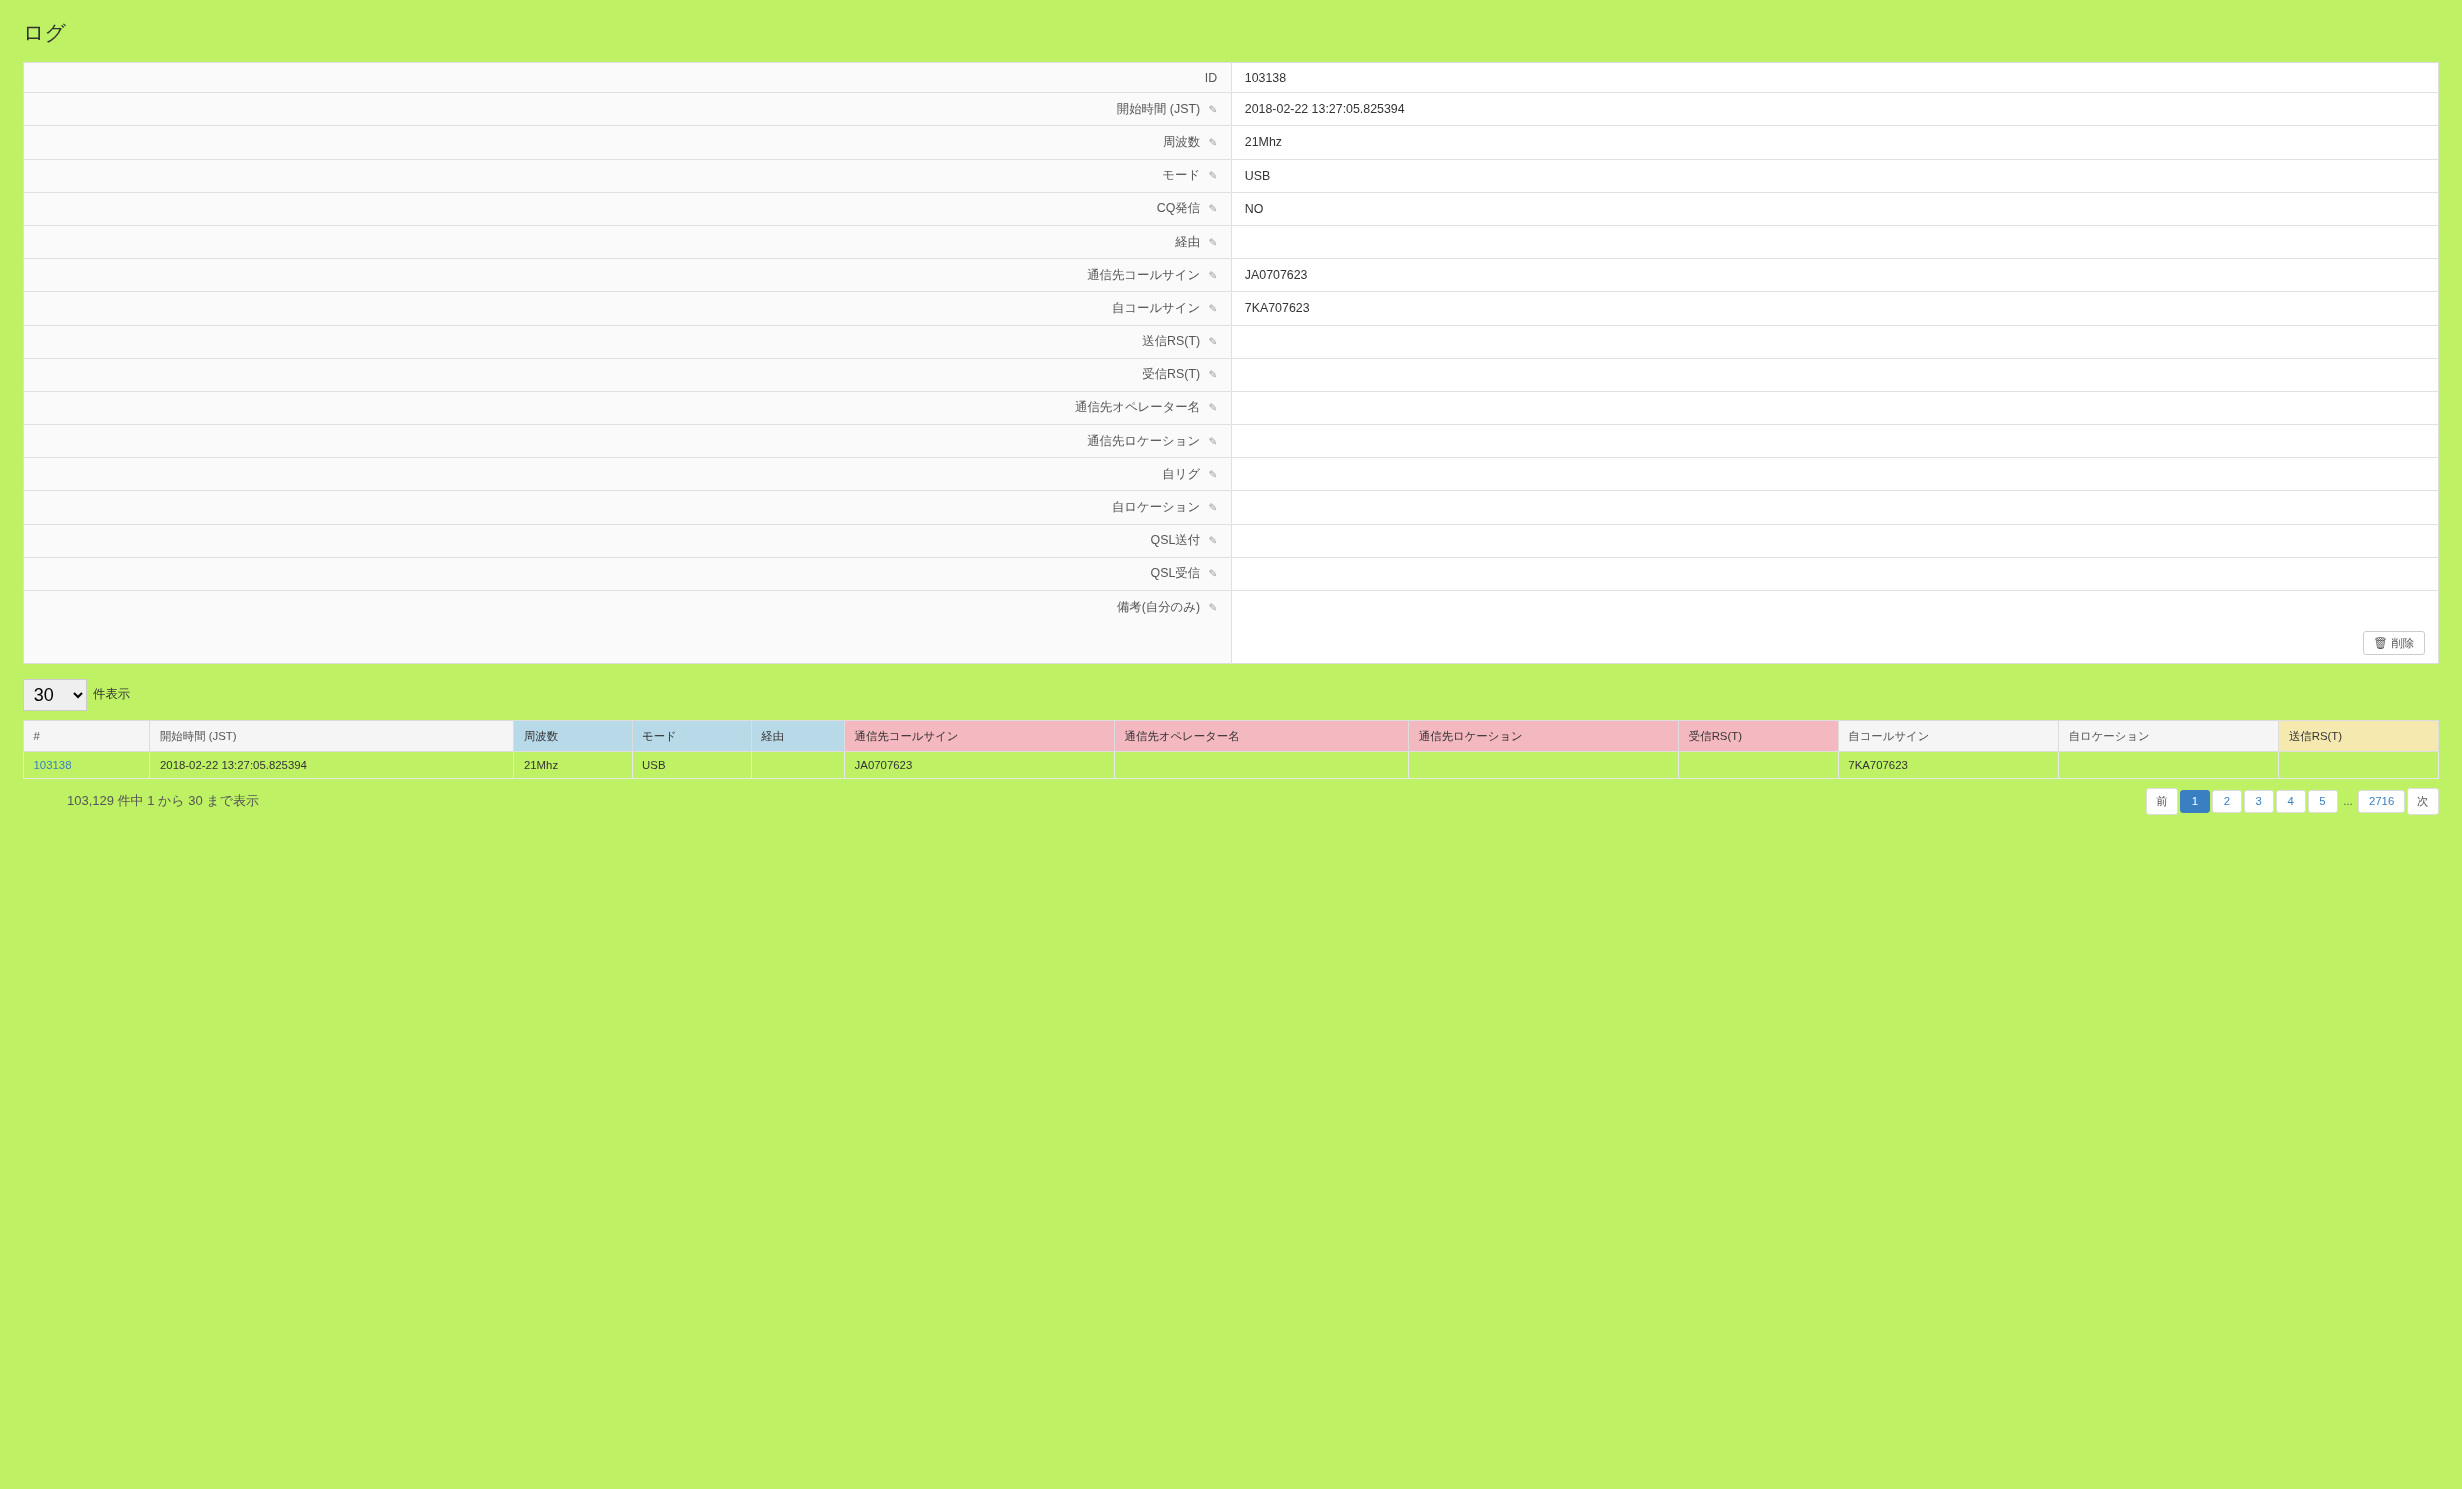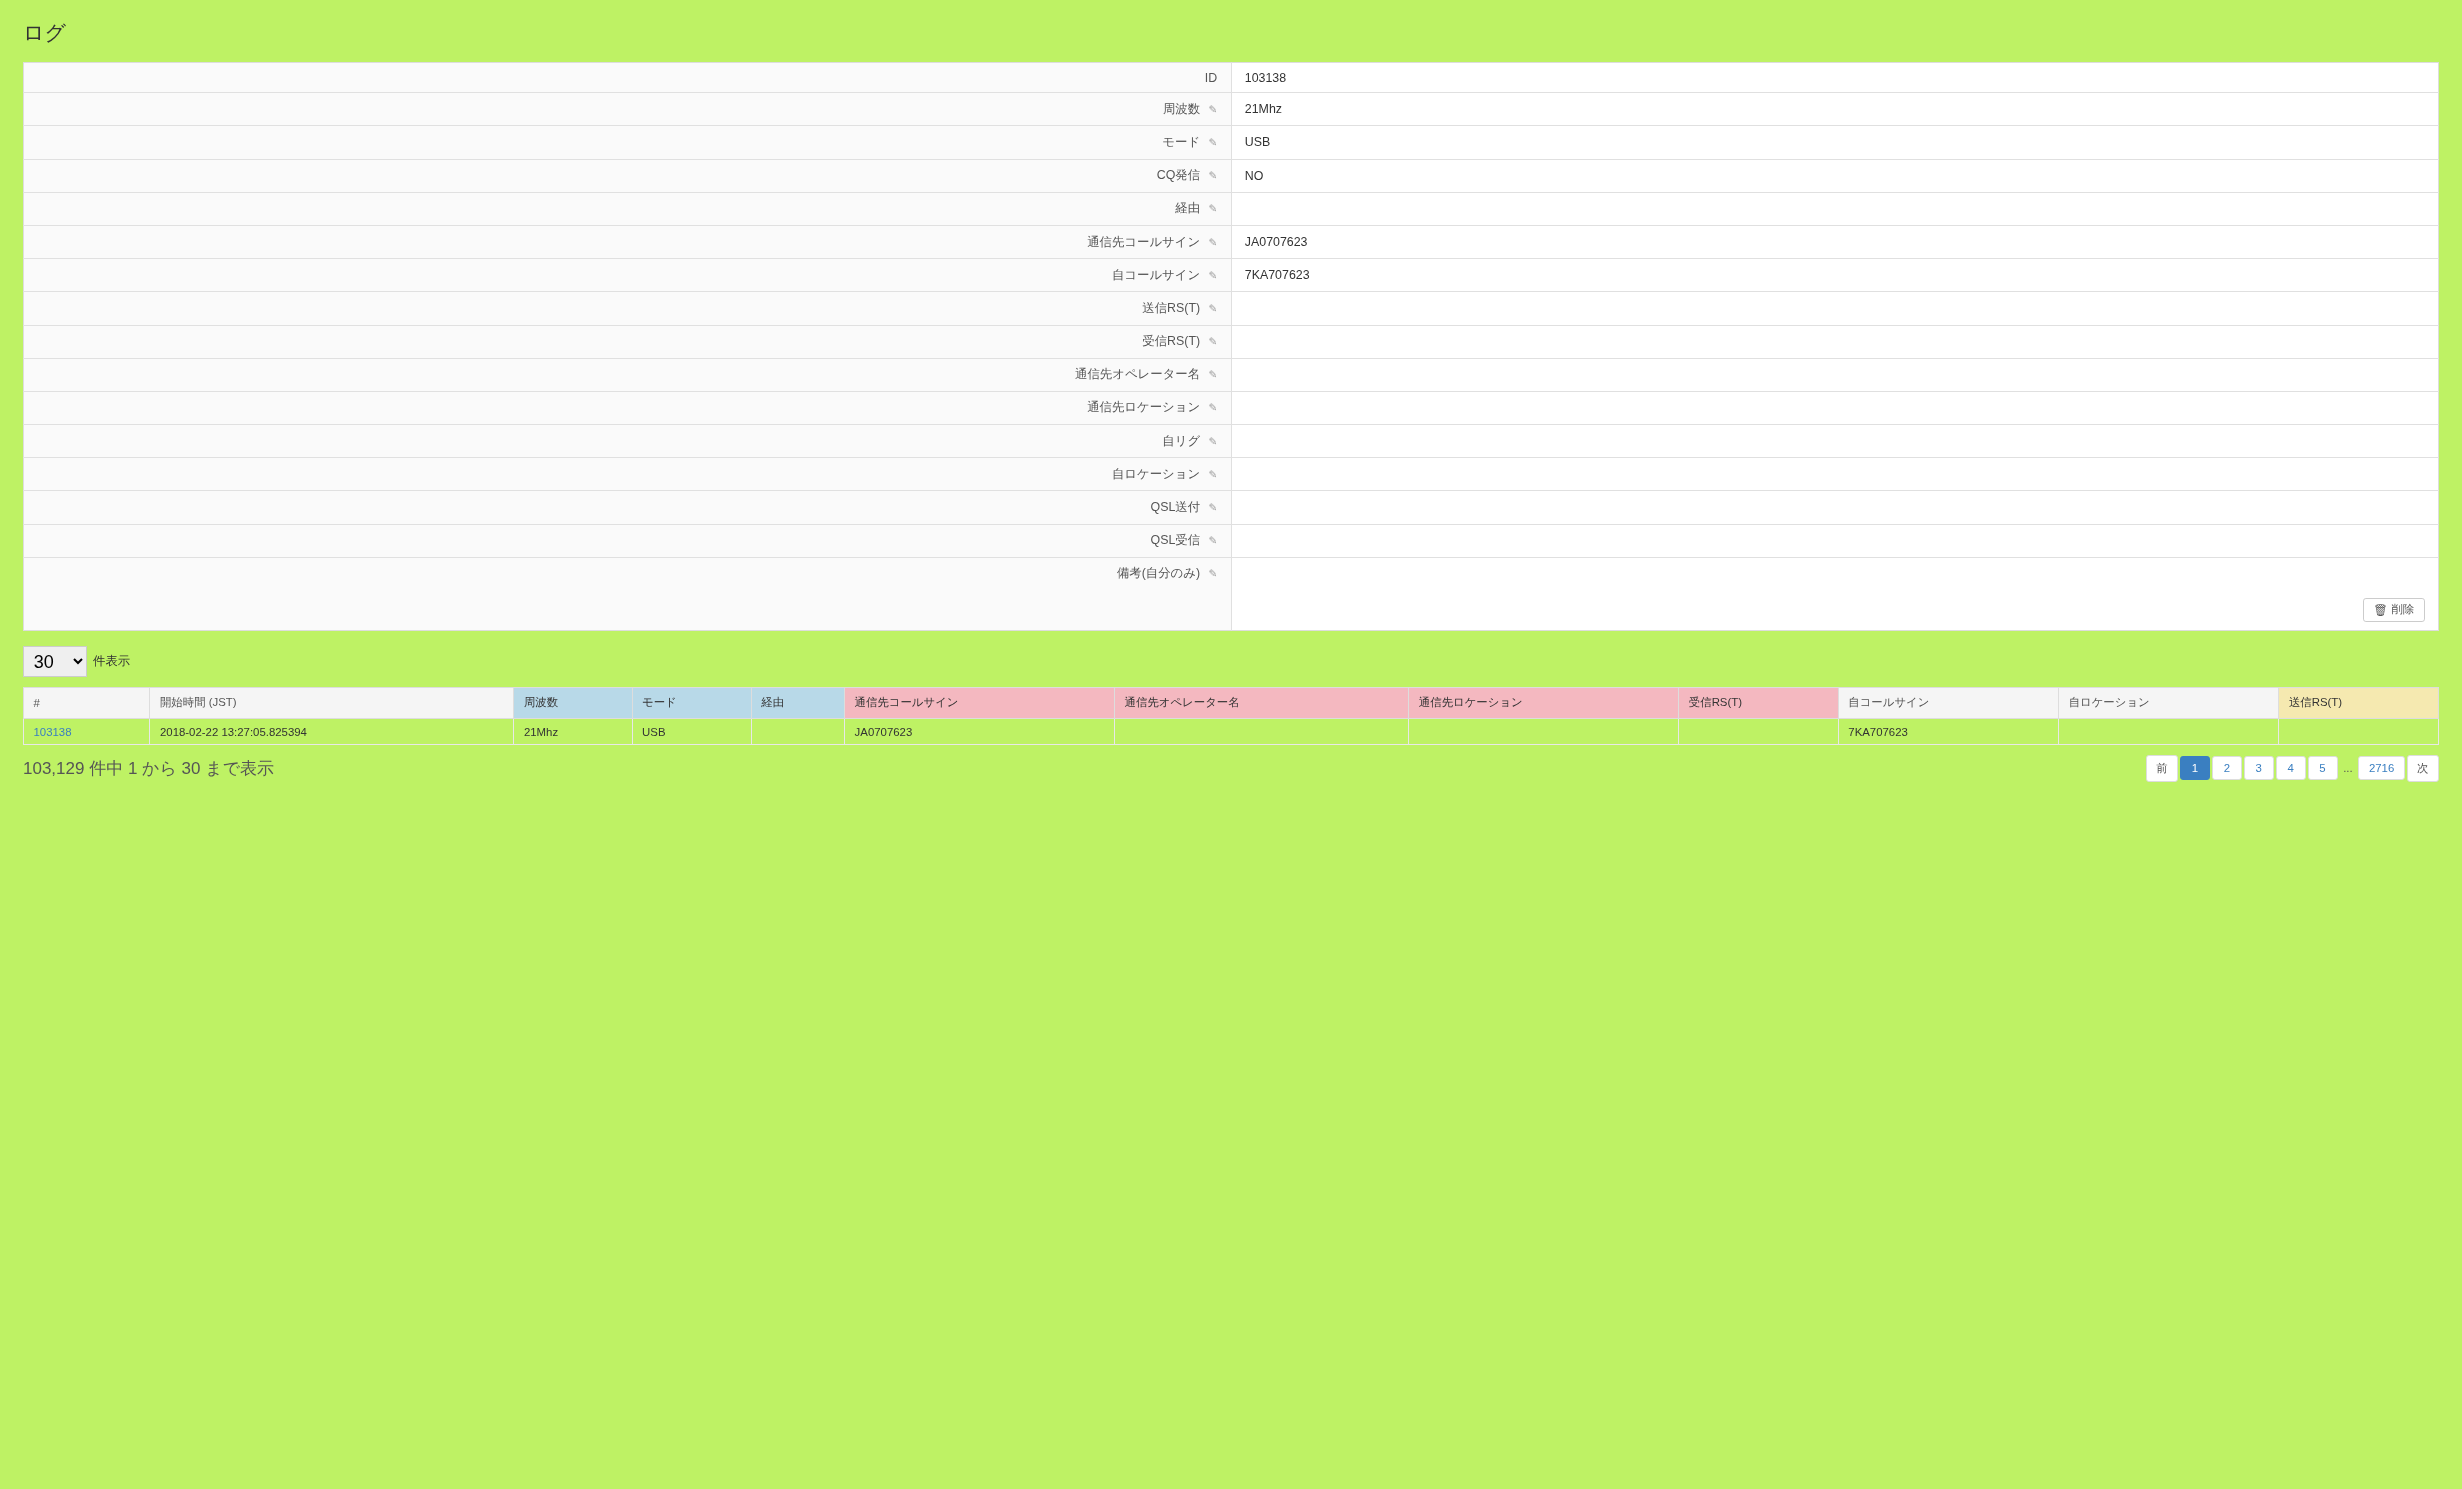--- a/index.html
+++ b/index.html
@@ -124,22 +124,23 @@
     .td-plain { color: #333; }
 
     
     .footer-row {
       display: flex;
       align-items: center;
       justify-content: space-between;
       margin-top: 7.6px;
     }
     .result-count {
-      font-size: 17px;
-      color: #555;
+      font-size: 13px;
+      color: #555;
+      margin-left: 44px;
     }
     .pagination {
       display: flex;
       align-items: center;
       gap: 1.9px;
     }
     .page-btn {
       border: 1px solid #ddd;
       background: #fff;
       color: #3a7fc1;
@@ -168,20 +169,24 @@
 <body>
 
 <div class="page-wrapper">
   <h1 class="page-title">ログ</h1>
 
   <table class="detail-table">
     <tbody id="detail-tbody">
         <tr>
           <td class="label-cell">ID</td>
           <td class="value-cell">103138</td>
+        </tr>
+        <tr>
+          <td class="label-cell">開始時間 (JST)<span class="edit-icon">✎</span></td>
+          <td class="value-cell">2018-02-22 13:27:05.825394</td>
         </tr>
         <tr>
           <td class="label-cell">周波数<span class="edit-icon">✎</span></td>
           <td class="value-cell">21Mhz</td>
         </tr>
         <tr>
           <td class="label-cell">モード<span class="edit-icon">✎</span></td>
           <td class="value-cell">USB</td>
         </tr>
         <tr>

